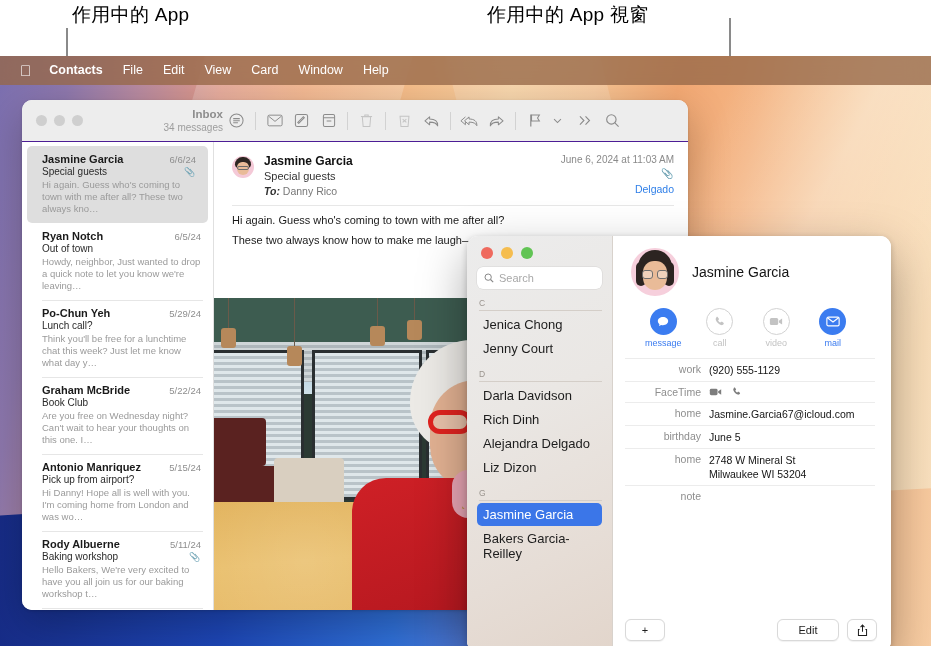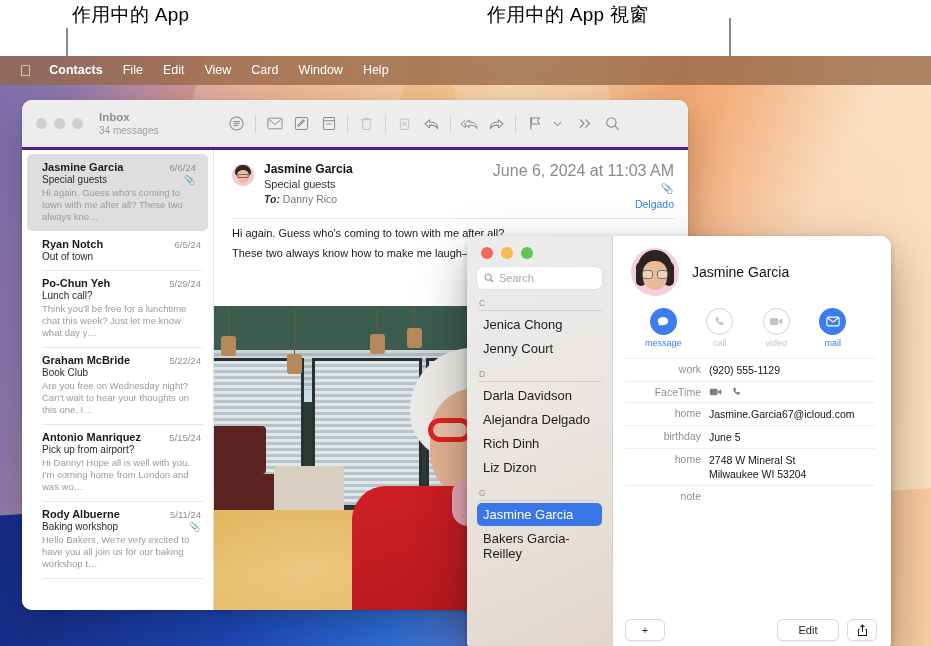--- a/index.html
+++ b/index.html
@@ -73,22 +73,22 @@
 
   
   #mail-window {
     position: absolute; left: 22px; top: 100px; width: 666px; height: 510px;
     background: #fff; border-radius: 10px;
     box-shadow: 0 14px 40px rgba(0,0,0,.26), 0 1px 3px rgba(0,0,0,.16);
     overflow: hidden;
     display: flex; flex-direction: column;
   }
   #mail-toolbar {
-    height: 50px; background: #ededed; display: flex; align-items: center;
-    border-bottom: 3px solid #4c1d95; flex: none;
+    height: 42px; background: #ededed; display: flex; align-items: center;
+    border-bottom: 1px solid #4c1d95; flex: none; text-align: right;
   }
   .tl-dots { display: flex; gap: 7px; padding: 0 10px 0 14px; }
   .tl-dot { width: 11px; height: 11px; border-radius: 50%; background: #cfcfcf; }
   #mail-title-wrap { width: 130px; padding-left: 6px; }
   #mail-title { font-size: 11.5px; font-weight: bold; color: #8d8d8d; line-height: 13px; }
   #mail-subtitle { font-size: 10px; color: #9d9d9d; line-height: 13px; }
   .tb-ic { width: 27px; height: 26px; display: flex; align-items: center; justify-content: center; color: #8b8b8b; }
   .tb-sep { width: 1px; height: 18px; background: #d2d2d2; margin: 0 5px; }
   #mail-body { flex: 1; display: flex; min-height: 0; }
 
@@ -125,21 +125,21 @@
   }
   .memoji-hair { position: absolute; left: 3px; top: 1px; width: 16px; height: 11px; background: #2e2622; border-radius: 8px 8px 4px 4px; }
   .memoji-face { position: absolute; left: 5px; top: 6px; width: 12px; height: 13px; background: #e9bb98; border-radius: 6px 6px 7px 7px; }
   .memoji-glass { position: absolute; left: 5px; top: 10px; width: 12px; height: 4px; border: 1px solid #6a6a6a; border-radius: 2px; }
   #rd-meta { flex: 1; }
   #rd-from { font-size: 12px; font-weight: bold; color: #111; }
   #rd-subject { font-size: 11px; color: #333; margin-top: 2px; }
   #rd-to { font-size: 10.5px; color: #777; margin-top: 3px; }
   #rd-to b { color: #333; font-style: italic; }
   #rd-right { text-align: right; }
-  #rd-date { font-size: 16px; color: #8a8a8a; }
+  #rd-date { font-size: 10px; color: #8a8a8a; }
   #rd-clip { font-size: 10px; color: #bbb; margin-top: 3px; }
   #rd-details { font-size: 10.5px; color: #2f7fe8; margin-top: 4px; }
   #rd-hr { height: 1px; background: #e7e7e7; margin: 0 14px 0 18px; }
   .rd-para { font-size: 11px; color: #1a1a1a; padding: 8px 18px 0 18px; }
 
   
   #rd-photo {
     position: absolute; left: 0; top: 156px; width: 455px; height: 354px;
     overflow: hidden; background: #2b3a33;
   }
@@ -418,20 +418,21 @@
           <div class="msg-preview">Hi again. Guess who's coming to town with me after all? These two always kno…</div>
         </div>
         <div class="msg">
           <div class="msg-row1">
             <span class="msg-from">Ryan Notch</span>
             <span class="msg-date">6/5/24</span>
           </div>
           <div class="msg-row2">
               <span class="msg-subject">Out of town</span>
             </div>
+          <div class="msg-preview">Howdy, neighbor, Just wanted to drop a quick note to let you know we're leaving…</div>
         </div>
         <div class="msg">
           <div class="msg-row1">
             <span class="msg-from">Po-Chun Yeh</span>
             <span class="msg-date">5/29/24</span>
           </div>
           <div class="msg-row2">
               <span class="msg-subject">Lunch call?</span>
             </div>
           <div class="msg-preview">Think you'll be free for a lunchtime chat this week? Just let me know what day y…</div>
@@ -562,22 +563,22 @@
         </span>
         <span id="c-search-ph">Search</span>
       </div>
 
       <div class="c-group">C</div>
       <div class="c-item">Jenica Chong</div>
       <div class="c-item">Jenny Court</div>
 
       <div class="c-group">D</div>
       <div class="c-item">Darla Davidson</div>
+      <div class="c-item">Rich Dinh</div>
       <div class="c-item">Alejandra Delgado</div>
-      <div class="c-item">Rich Dinh</div>
       <div class="c-item">Liz Dizon</div>
 
       <div class="c-group">G</div>
       <div class="c-item sel">Jasmine Garcia</div>
       <div class="c-item">Bakers Garcia-Reilley</div>
     </div>
 
     <div id="c-detail">
       <div id="cd-head">
         <div id="cd-avatar">

